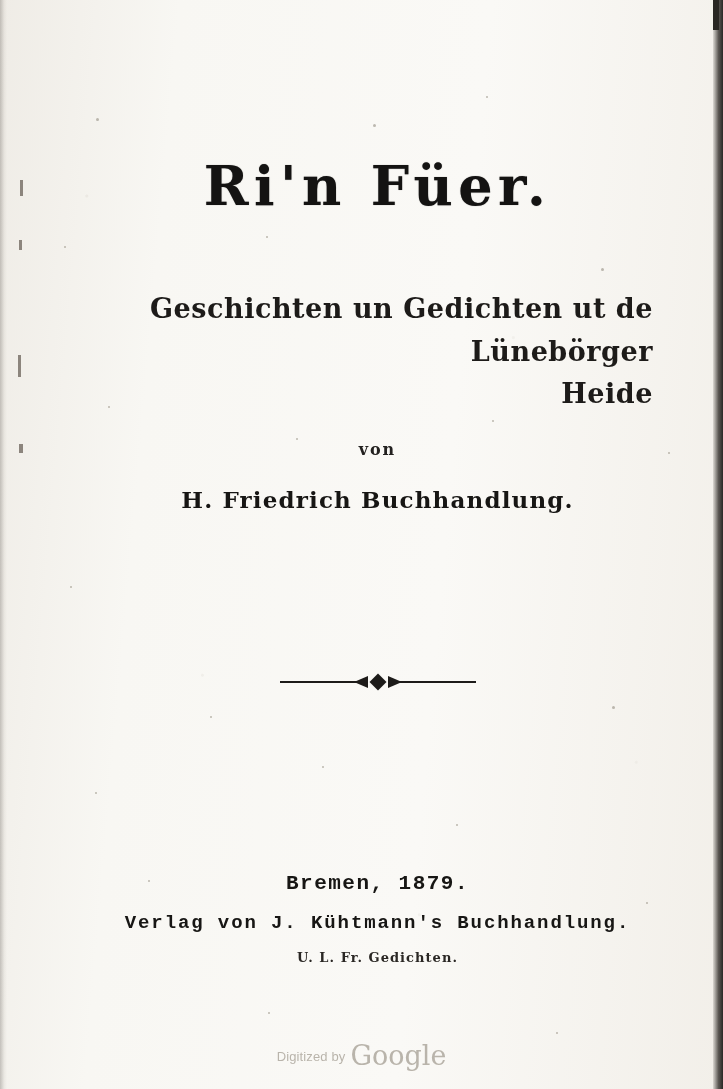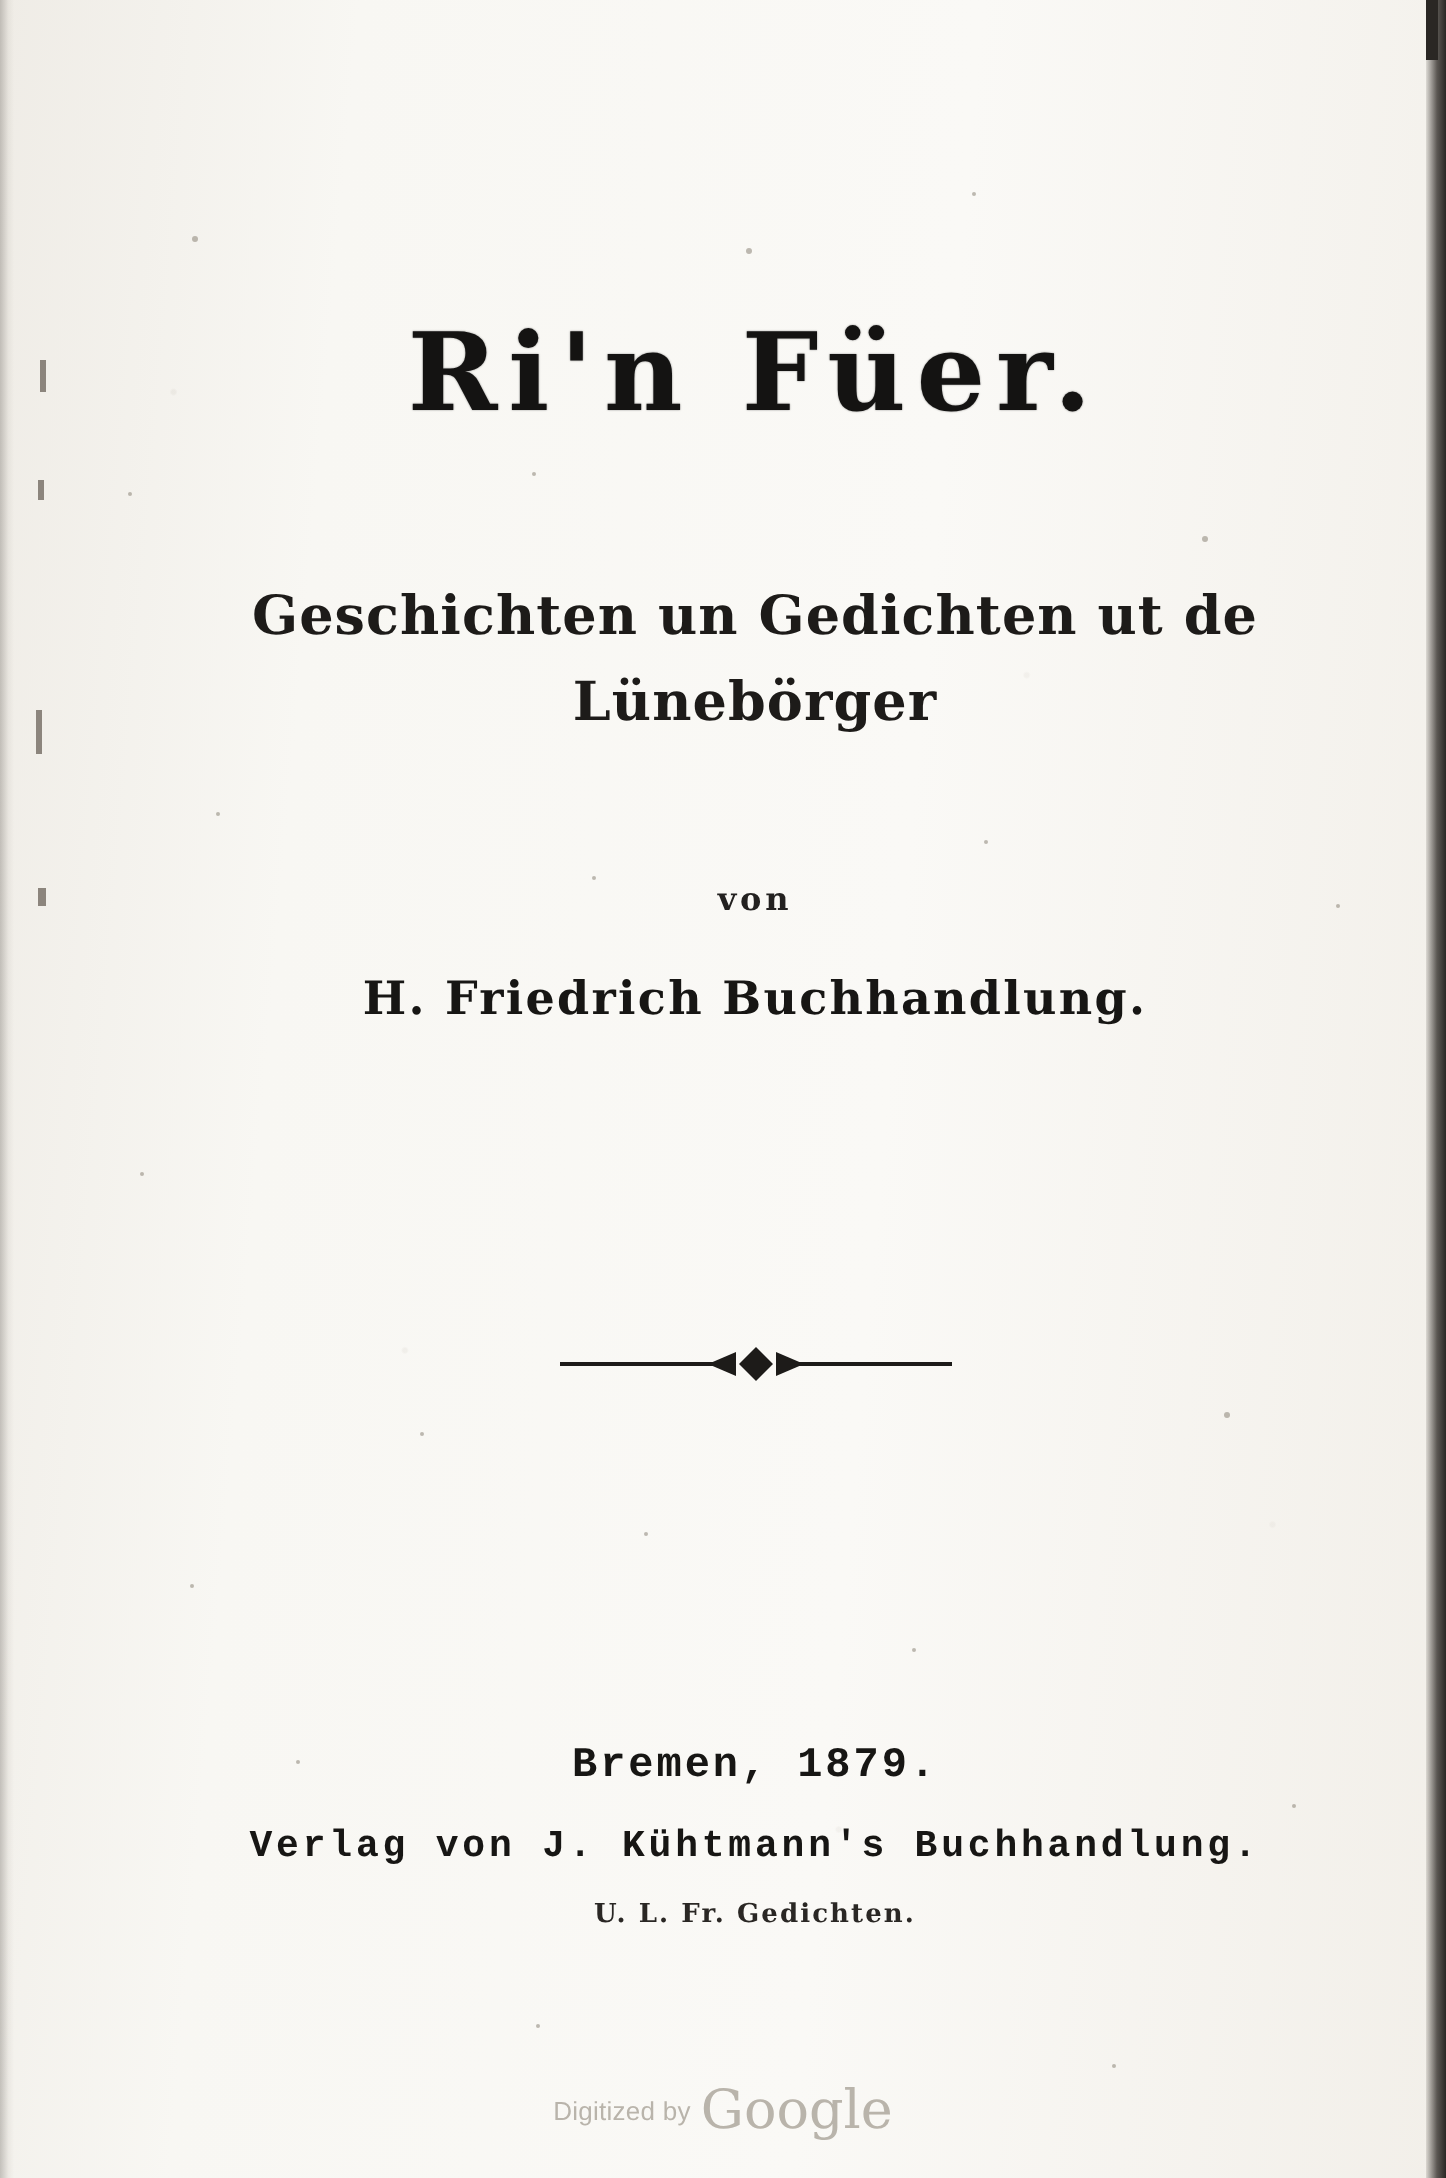--- a/index.html
+++ b/index.html
@@ -110,20 +110,21 @@
 
   .subtitle {
     position: absolute;
     left: 86px;
     right: 86px;
     top: 288px;
     font-size: 27px;
     line-height: 1.58;
     letter-spacing: 0.02em;
     color: #1d1b19;
+    text-align: right;
   }
 
   .byline-von {
     position: absolute;
     left: 0;
     right: 0;
     top: 440px;
     font-size: 16px;
     letter-spacing: 0.12em;
     color: #232120;
@@ -284,20 +285,21 @@
     <i style="left:268px; top:1012px;width:2px; height:2px;"></i>
     <i style="left:556px; top:1032px;width:2px; height:2px;"></i>
   </div>
 
   <div class="content">
 
     <div class="main-title fraktur">Ri'n Füer.</div>
 
     <div class="subtitle fraktur">
       <div>Geschichten un Gedichten ut de Lünebörger</div>
+      <div>Heide</div>
     </div>
 
     <div class="byline-von fraktur">von</div>
 
     <div class="author fraktur">H. Friedrich Buchhandlung.</div>
 
     <div class="stamp">
     </div>
 
     <div class="ornament">

